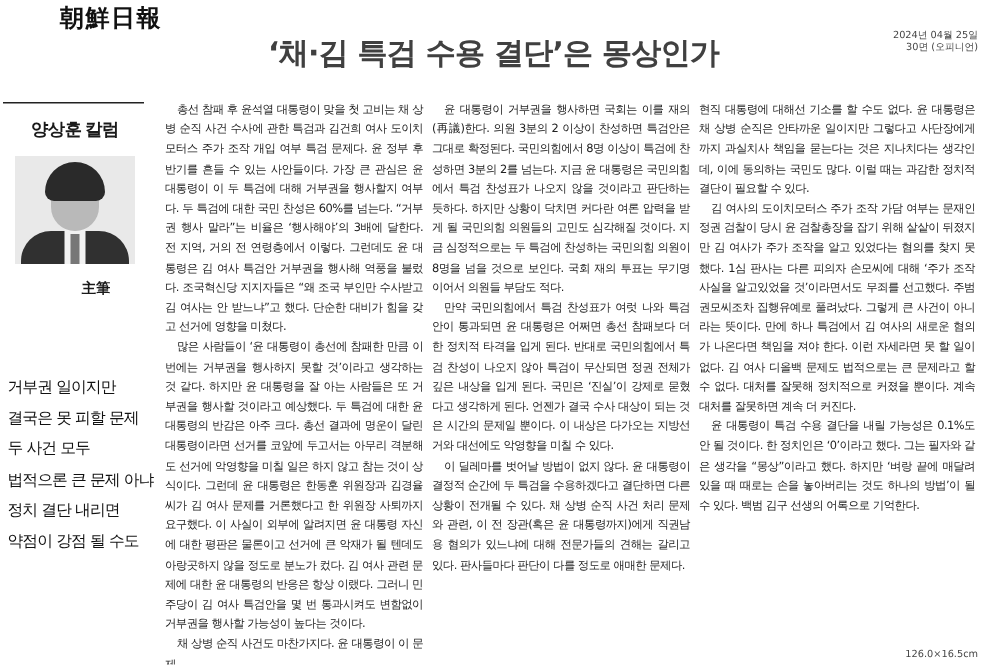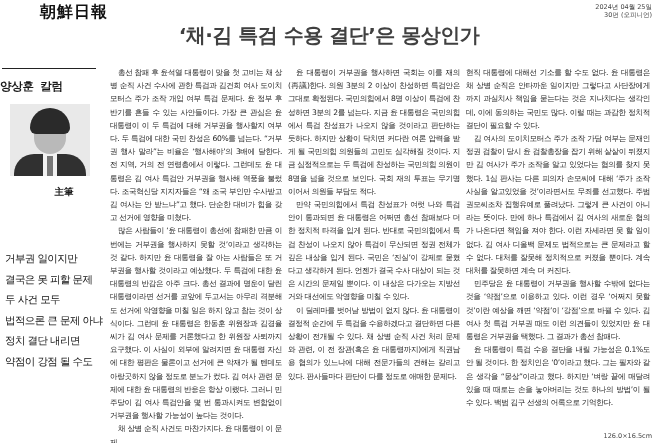--- a/index.html
+++ b/index.html
@@ -8,34 +8,34 @@
       background: #ffffff; color: #1a1a1a;
       font-family: "DejaVu Serif", "Liberation Serif", serif;
       position: relative;
     }
     .masthead {
       position: absolute; left: 2px; top: 2px;
       font-family: "DejaVu Serif", serif; font-weight: bold;
       font-size: 16px; letter-spacing: 1px; color: #111; margin-left: 38px;
     }
     .dateline {
-      position: absolute; right: 6px; top: 3px; text-align: right;
+      position: absolute; right: 6px; top: 19px; text-align: right;
       font-family: "DejaVu Sans", sans-serif; font-size: 6.5px; line-height: 8px; color: #444;
     }
     .headline {
       position: absolute; left: 0; right: 0; top: 22px; text-align: center;
       font-family: "DejaVu Sans", sans-serif; font-weight: bold;
       font-size: 20px; letter-spacing: -0.5px; color: #404040;
     }
     .sidebar {
       position: absolute; left: 0; top: 68px; width: 100px;
     }
     .sidebar .rule { border-top: 1px solid #222; margin: 0 4px 0 2px; }
     .col-title {
-      text-align: left; font-family: Liberation Mono, monospace; font-weight: bold;
+      text-align: center; font-family: Liberation Serif, serif; font-weight: bold;
       font-size: 11.5px; margin-top: 10px; letter-spacing: -0.3px;
     }
     .photo {
       width: 80px; height: 72px; margin: 10px auto 0 auto; position: relative; overflow: hidden;
       background: #e9e9e9;
     }
     .photo .hair { position:absolute; left:20px; top:4px; width:40px; height:26px; border-radius:20px 20px 6px 6px; background:#2a2a2a; }
     .photo .face { position:absolute; left:24px; top:12px; width:32px; height:38px; border-radius:14px 14px 16px 16px; background:#b9b9b9; }
     .photo .suit { position:absolute; left:4px; top:50px; width:72px; height:30px; border-radius:20px 20px 0 0; background:#303030; }
     .photo .shirt { position:absolute; left:33px; top:48px; width:14px; height:24px; background:#f2f2f2; }
@@ -106,17 +106,16 @@
 
 <div class="body-col" id="c2">
   <p>윤 대통령이 거부권을 행사하면 국회는 이를 재의(再議)한다. 의원 3분의 2 이상이 찬성하면 특검안은 그대로 확정된다. 국민의힘에서 8명 이상이 특검에 찬성하면 3분의 2를 넘는다. 지금 윤 대통령은 국민의힘에서 특검 찬성표가 나오지 않을 것이라고 판단하는 듯하다. 하지만 상황이 닥치면 커다란 여론 압력을 받게 될 국민의힘 의원들의 고민도 심각해질 것이다. 지금 심정적으로는 두 특검에 찬성하는 국민의힘 의원이 8명을 넘을 것으로 보인다. 국회 재의 투표는 무기명이어서 의원들 부담도 적다.</p>
   <p>만약 국민의힘에서 특검 찬성표가 여럿 나와 특검안이 통과되면 윤 대통령은 어쩌면 총선 참패보다 더한 정치적 타격을 입게 된다. 반대로 국민의힘에서 특검 찬성이 나오지 않아 특검이 무산되면 정권 전체가 깊은 내상을 입게 된다. 국민은 ‘진실’이 강제로 묻혔다고 생각하게 된다. 언젠가 결국 수사 대상이 되는 것은 시간의 문제일 뿐이다. 이 내상은 다가오는 지방선거와 대선에도 악영향을 미칠 수 있다.</p>
   <p>이 딜레마를 벗어날 방법이 없지 않다. 윤 대통령이 결정적 순간에 두 특검을 수용하겠다고 결단하면 다른 상황이 전개될 수 있다. 채 상병 순직 사건 처리 문제와 관련, 이 전 장관(혹은 윤 대통령까지)에게 직권남용 혐의가 있느냐에 대해 전문가들의 견해는 갈리고 있다. 판사들마다 판단이 다를 정도로 애매한 문제다.</p>
 </div>
 
 <div class="body-col" id="c3">
   <p class="cont">현직 대통령에 대해선 기소를 할 수도 없다. 윤 대통령은 채 상병 순직은 안타까운 일이지만 그렇다고 사단장에게까지 과실치사 책임을 묻는다는 것은 지나치다는 생각인데, 이에 동의하는 국민도 많다. 이럴 때는 과감한 정치적 결단이 필요할 수 있다.</p>
   <p>김 여사의 도이치모터스 주가 조작 가담 여부는 문재인 정권 검찰이 당시 윤 검찰총장을 잡기 위해 샅샅이 뒤졌지만 김 여사가 주가 조작을 알고 있었다는 혐의를 찾지 못했다. 1심 판사는 다른 피의자 손모씨에 대해 ‘주가 조작 사실을 알고있었을 것’이라면서도 무죄를 선고했다. 주범 권모씨조차 집행유예로 풀려났다. 그렇게 큰 사건이 아니라는 뜻이다. 만에 하나 특검에서 김 여사의 새로운 혐의가 나온다면 책임을 져야 한다. 이런 자세라면 못 할 일이 없다. 김 여사 디올백 문제도 법적으로는 큰 문제라고 할 수 없다. 대처를 잘못해 정치적으로 커졌을 뿐이다. 계속 대처를 잘못하면 계속 더 커진다.</p>
-  <p>민주당은 윤 대통령이 거부권을 행사할 수밖에 없다는 것을 ‘약점’으로 이용하고 있다. 이런 경우 ‘어쩌지 못할 것’이란 예상을 깨면 ‘약점’이 ‘강점’으로 바뀔 수 있다. 김 여사 첫 특검 거부권 때도 이런 의견들이 있었지만 윤 대통령은 거부권을 택했다. 그 결과가 총선 참패다.</p>
   <p>윤 대통령이 특검 수용 결단을 내릴 가능성은 0.1%도 안 될 것이다. 한 정치인은 ‘0’이라고 했다. 그는 필자와 같은 생각을 “몽상”이라고 했다. 하지만 ‘벼랑 끝에 매달려 있을 때 때로는 손을 놓아버리는 것도 하나의 방법’이 될 수 있다. 백범 김구 선생의 어록으로 기억한다.</p>
 </div>
 
 <div class="size-note">126.0×16.5cm</div>
 
 </body></html>

